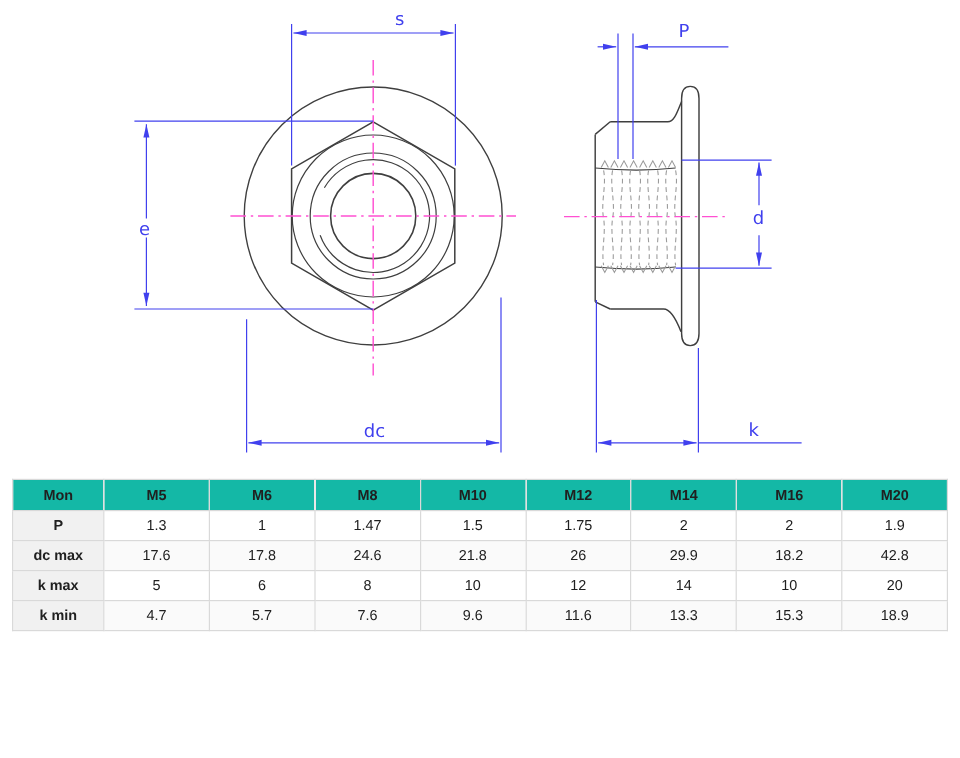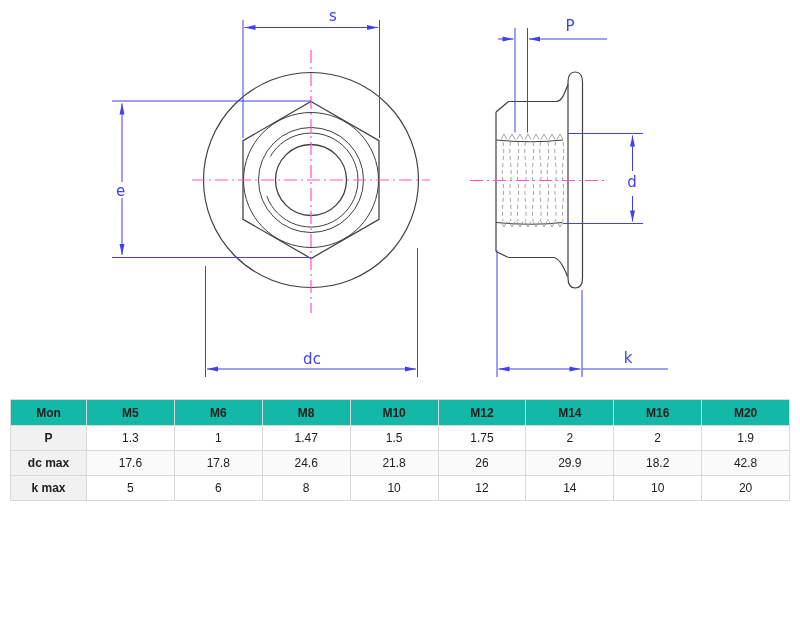--- a/index.html
+++ b/index.html
@@ -182,16 +182,27 @@
           <th>k max</th>
           <td>5</td>
           <td>6</td>
           <td>8</td>
           <td>10</td>
           <td>12</td>
           <td>14</td>
           <td>10</td>
           <td>20</td>
         </tr>
+        <tr>
+          <th>k min</th>
+          <td>4.7</td>
+          <td>5.7</td>
+          <td>7.6</td>
+          <td>9.6</td>
+          <td>11.6</td>
+          <td>13.3</td>
+          <td>15.3</td>
+          <td>18.9</td>
+        </tr>
       </tbody>
   </table>
 
 </div>
 
 </body></html>

